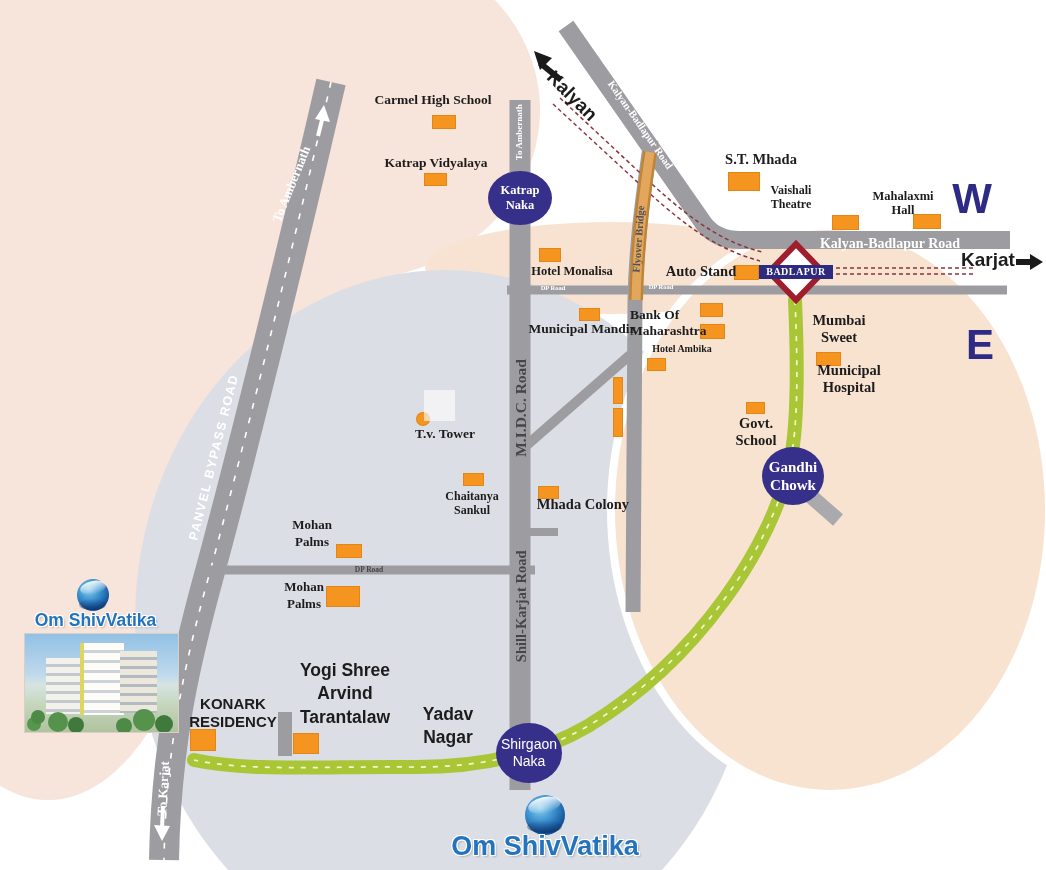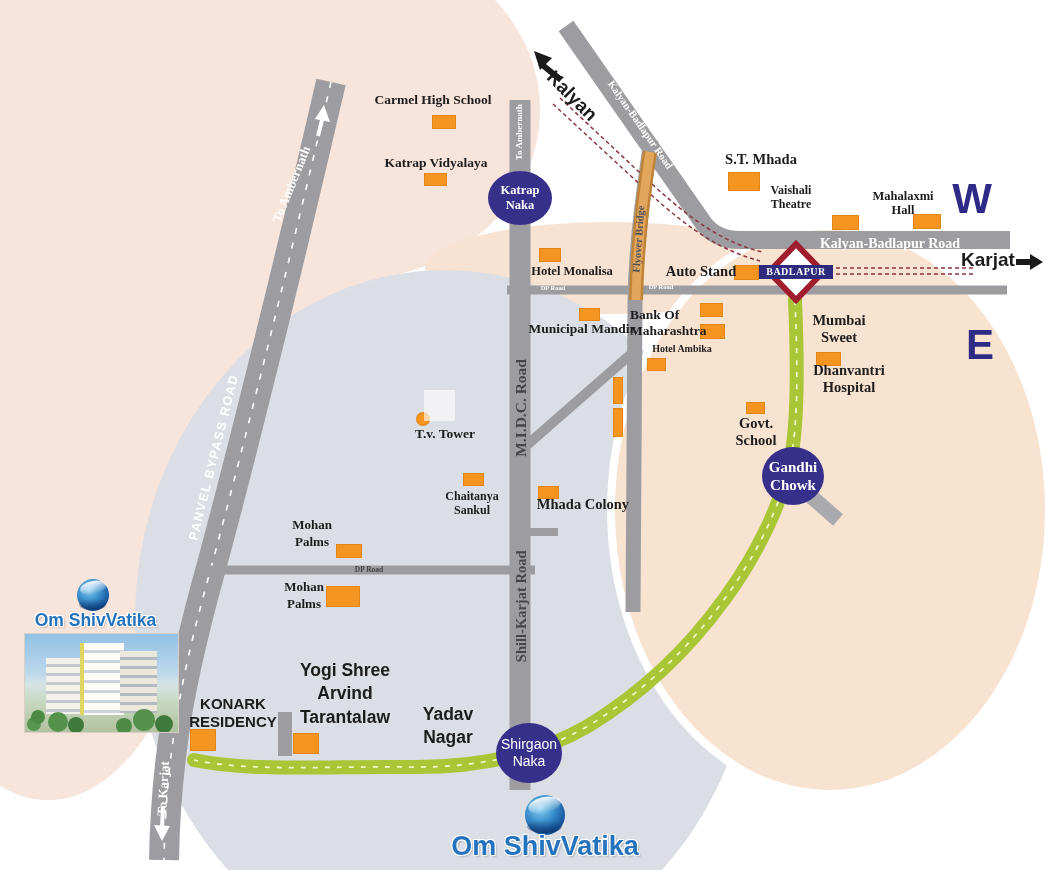--- a/index.html
+++ b/index.html
@@ -100,21 +100,21 @@
   <div class="lbl" style="left:858px;top:189px;width:90px;font-size:12.5px;">Mahalaxmi
 Hall</div>
   <div class="lbl" style="left:505px;top:264px;width:134px;font-size:12.5px;">Hotel Monalisa</div>
   <div class="lbl" style="left:640px;top:263px;width:122px;font-size:14.5px;">Auto Stand</div>
   <div class="lbl" style="left:626px;top:299px;width:114px;font-size:13.5px;text-align:left;padding-left:4px;margin-top:8px;">Bank Of
 Maharashtra</div>
   <div class="lbl" style="left:506px;top:321px;width:152px;font-size:13.5px;">Municipal Mandir</div>
   <div class="lbl" style="left:613px;top:343px;width:138px;font-size:10px;">Hotel Ambika</div>
   <div class="lbl" style="left:793px;top:312px;width:92px;font-size:14.5px;">Mumbai
 Sweet</div>
-  <div class="lbl" style="left:791px;top:362px;width:116px;font-size:14.5px;">Dhanvantri
+  <div class="lbl" style="left:791px;top:362px;width:116px;font-size:14.5px;">Municipal
 Hospital</div>
   <div class="lbl" style="left:710px;top:415px;width:92px;font-size:14.5px;">Govt.
 School</div>
   <div class="lbl" style="left:382px;top:426px;width:126px;font-size:13.5px;">T.v. Tower</div>
   <div class="lbl" style="left:421px;top:490px;width:102px;font-size:12px;">Chaitanya
 Sankul</div>
   <div class="lbl" style="left:508px;top:496px;width:150px;font-size:14.5px;">Mhada Colony</div>
   <div class="lbl" style="left:272px;top:517px;width:80px;font-size:13px;line-height:1.3;">Mohan
 Palms</div>
   <div class="lbl" style="left:264px;top:579px;width:80px;font-size:13px;line-height:1.3;">Mohan

